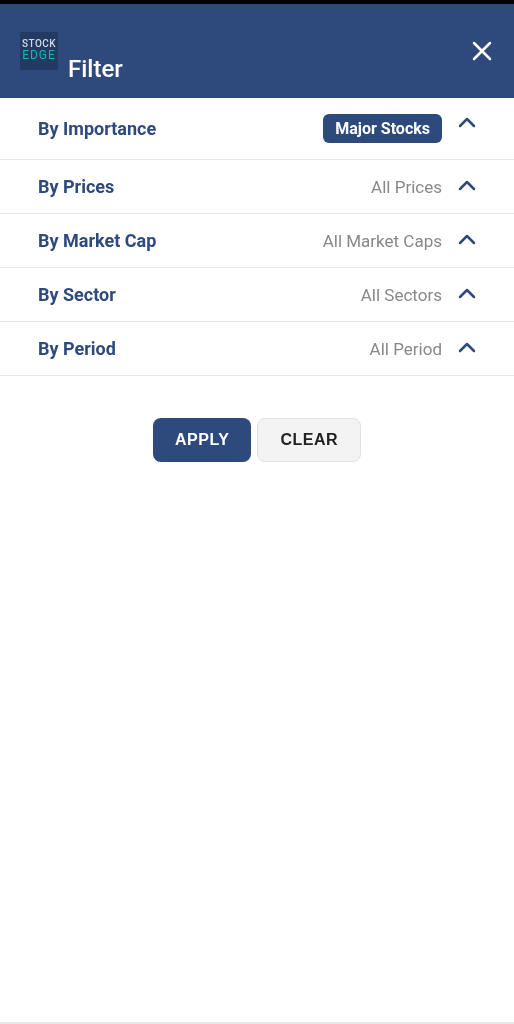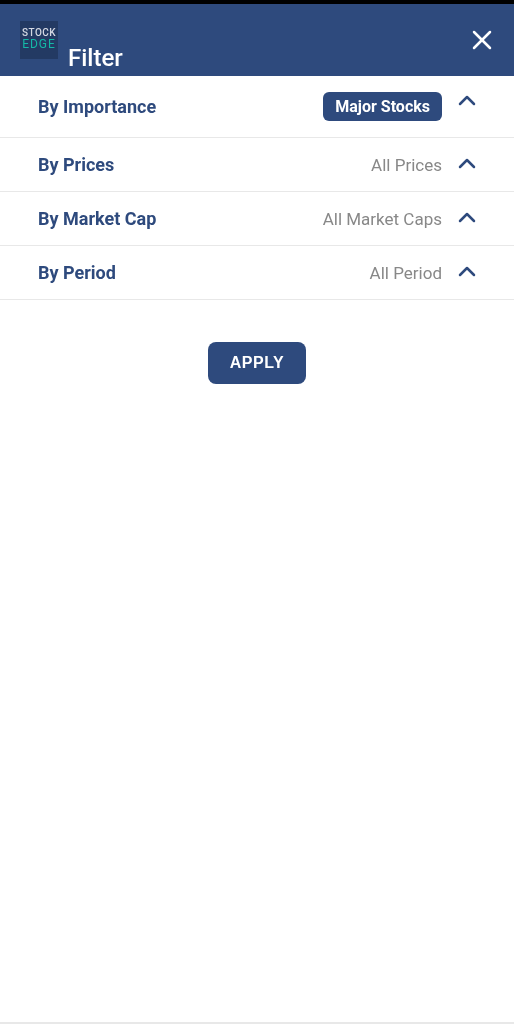--- a/index.html
+++ b/index.html
@@ -13,21 +13,21 @@
       width: 514px;
       height: 1024px;
       overflow: hidden;
     }
     .top-black-bar {
       height: 4px;
       background: #000000;
     }
     .header {
       background: #2e4a7d;
-      height: 72px;
+      height: 94px;
       display: flex;
       align-items: center;
       padding: 16px 20px;
       position: relative;
     }
     .logo {
       width: 38px;
       height: 38px;
       background: #233a63;
       display: flex;
@@ -193,32 +193,44 @@
     <div class="filter-right">
       <span class="filter-value">All Market Caps</span>
       <span class="chevron">
         <svg viewBox="0 0 18 12">
             <polyline points="2,9 9,2 16,9" fill="none" stroke="#2e4a7d" stroke-width="2.5" stroke-linecap="round" stroke-linejoin="round"></polyline>
           </svg>
       </span>
     </div>
   </div>
 
+  <div class="filter-row">
+    <span class="filter-label">By Sector</span>
+    <div class="filter-right">
+      <span class="filter-value">All Sectors</span>
+      <span class="chevron">
+        <svg viewBox="0 0 18 12">
+            <polyline points="2,9 9,2 16,9" fill="none" stroke="#2e4a7d" stroke-width="2.5" stroke-linecap="round" stroke-linejoin="round"></polyline>
+          </svg>
+      </span>
+    </div>
+  </div>
 
   <div class="filter-row">
     <span class="filter-label">By Period</span>
     <div class="filter-right">
       <span class="filter-value">All Period</span>
       <span class="chevron">
         <svg viewBox="0 0 18 12">
             <polyline points="2,9 9,2 16,9" fill="none" stroke="#2e4a7d" stroke-width="2.5" stroke-linecap="round" stroke-linejoin="round"></polyline>
           </svg>
       </span>
     </div>
   </div>
 
 </div>
 
 <div class="actions">
   <button class="btn btn-apply">APPLY</button>
+  <button class="btn btn-clear">CLEAR</button>
 </div>
 
 <div class="bottom-line"></div>
 
 </body></html>

